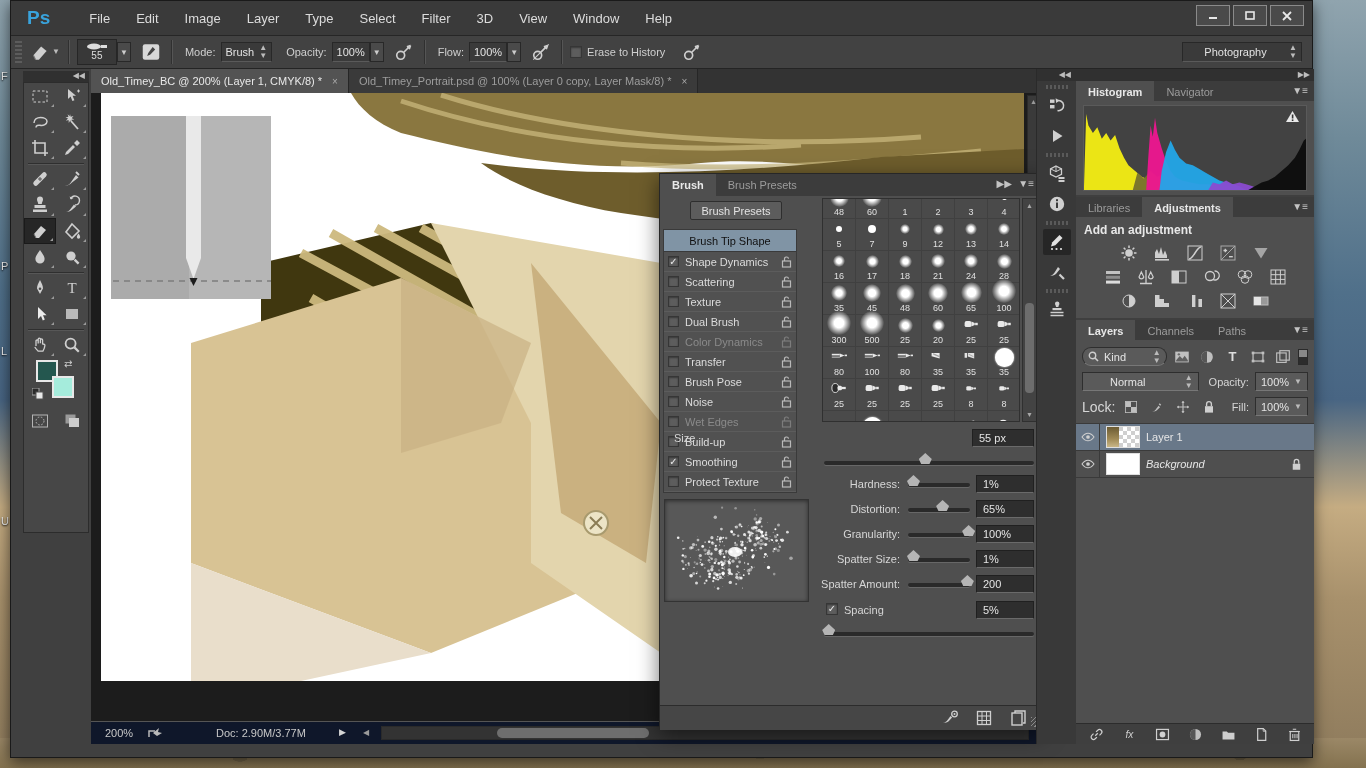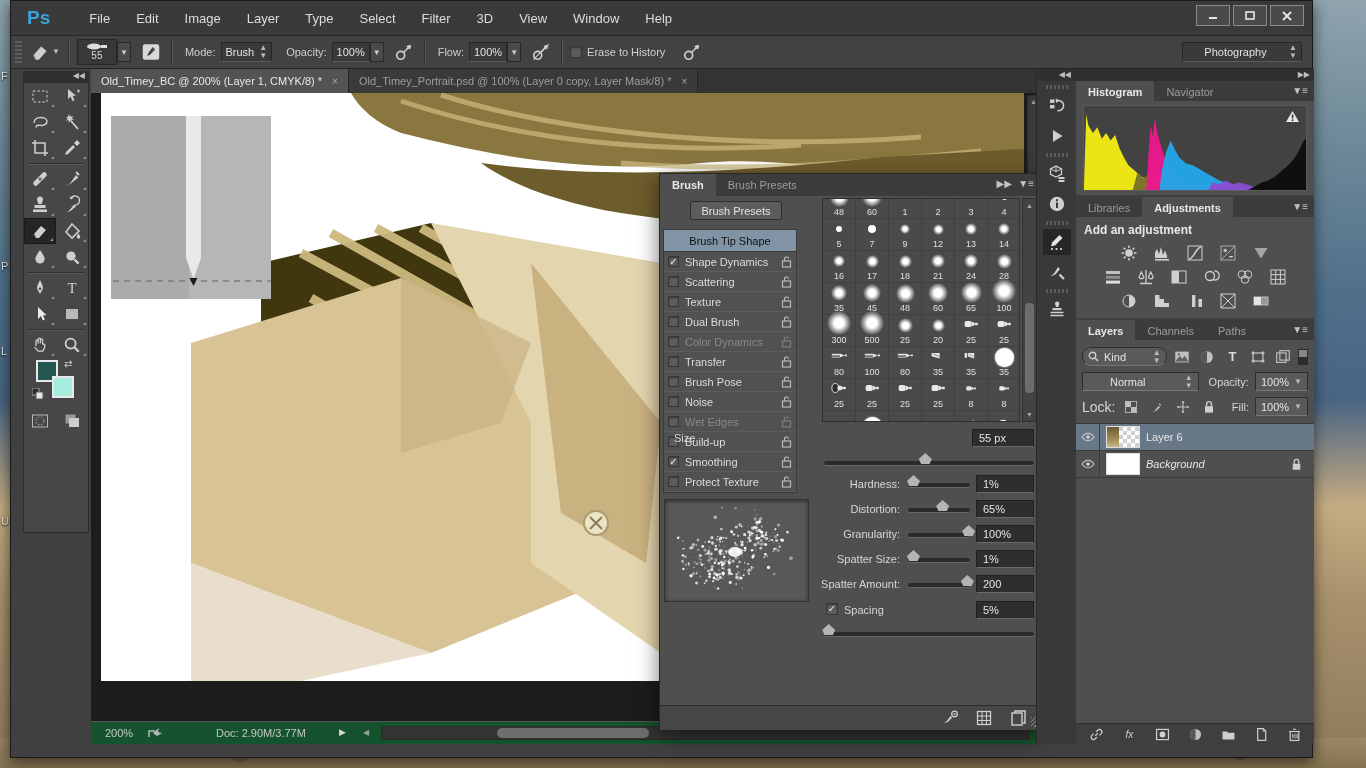--- a/index.html
+++ b/index.html
@@ -73,21 +73,21 @@
     border-right:1px solid #262626; white-space:nowrap; }
   .doc-tab.active { background:#535353; color:#e8e8e8; }
   .doc-tab.inactive { background:#3a3a3a; color:#9d9d9d; }
   .tab-close { font-size:10px; color:#aaa; }
   #docarea { position:absolute; left:80px; top:92px; width:952px; height:628px; background:#1c1c1c; }
   #canvas { position:absolute; left:10px; top:0; width:923px; height:588px; background:#fff; }
   #vscroll { position:absolute; right:3px; top:2px; width:13px; height:80px; background:#3a3a3a; border:1px solid #2a2a2a; }
   #vscroll .sarrow { width:11px; height:12px; color:#999; font-size:7px; text-align:center; line-height:12px; }
 
   
-  #statusbar { position:absolute; left:80px; top:720px; width:952px; height:23px; background:#14532d;
+  #statusbar { position:absolute; left:80px; top:720px; width:952px; height:23px; background:#0f172a;
     border-top:1px solid #555; color:#c8c8c8; font-size:11px; }
   #hscroll-track { position:absolute; left:290px; top:4px; width:648px; height:14px; background:#333; border:1px solid #2a2a2a; }
   #hscroll-thumb { position:absolute; left:115px; top:1px; width:152px; height:10px; background:#6e6e6e; border-radius:5px; }
 
   
   #brushpanel { position:absolute; left:648px; top:172px; width:384px; height:556px; background:#4f4f4f;
     border:1px solid #272727; box-shadow:0 6px 20px rgba(0,0,0,.55); }
   #bp-tabs { position:absolute; left:0; top:0; right:0; height:22px; background:#3c3c3c; display:flex; }
   .p-tab { padding:0 12px; height:22px; display:flex; align-items:center; font-size:11px; }
   .p-tab.active { background:#4f4f4f; color:#e8e8e8; font-weight:bold; }
@@ -1735,21 +1735,21 @@
           <div class="layer-row sel">
             <span class="eye">
               <svg width="18" height="16" viewBox="0 0 20 20">
                 <path d="M2.5 10c2.2-3.2 4.8-4.8 7.5-4.8s5.3 1.6 7.5 4.8c-2.2 3.2-4.8 4.8-7.5 4.8S4.7 13.2 2.5 10z" fill="none" stroke="#cfcfcf" stroke-width="1.3"></path>
                 <circle cx="10" cy="10" r="2.3" fill="#cfcfcf"></circle>
               </svg>
             </span>
             <div class="thumb checker">
               <div class="art"></div>
             </div>
-            <span>Layer 6</span>
+            <span>Layer 1</span>
           </div>
           <div class="layer-row">
             <span class="eye">
               <svg width="18" height="16" viewBox="0 0 20 20">
                 <path d="M2.5 10c2.2-3.2 4.8-4.8 7.5-4.8s5.3 1.6 7.5 4.8c-2.2 3.2-4.8 4.8-7.5 4.8S4.7 13.2 2.5 10z" fill="none" stroke="#cfcfcf" stroke-width="1.3"></path>
                 <circle cx="10" cy="10" r="2.3" fill="#cfcfcf"></circle>
               </svg>
             </span>
             <div class="thumb"></div>
             <span style="font-style: italic;">Background</span>

